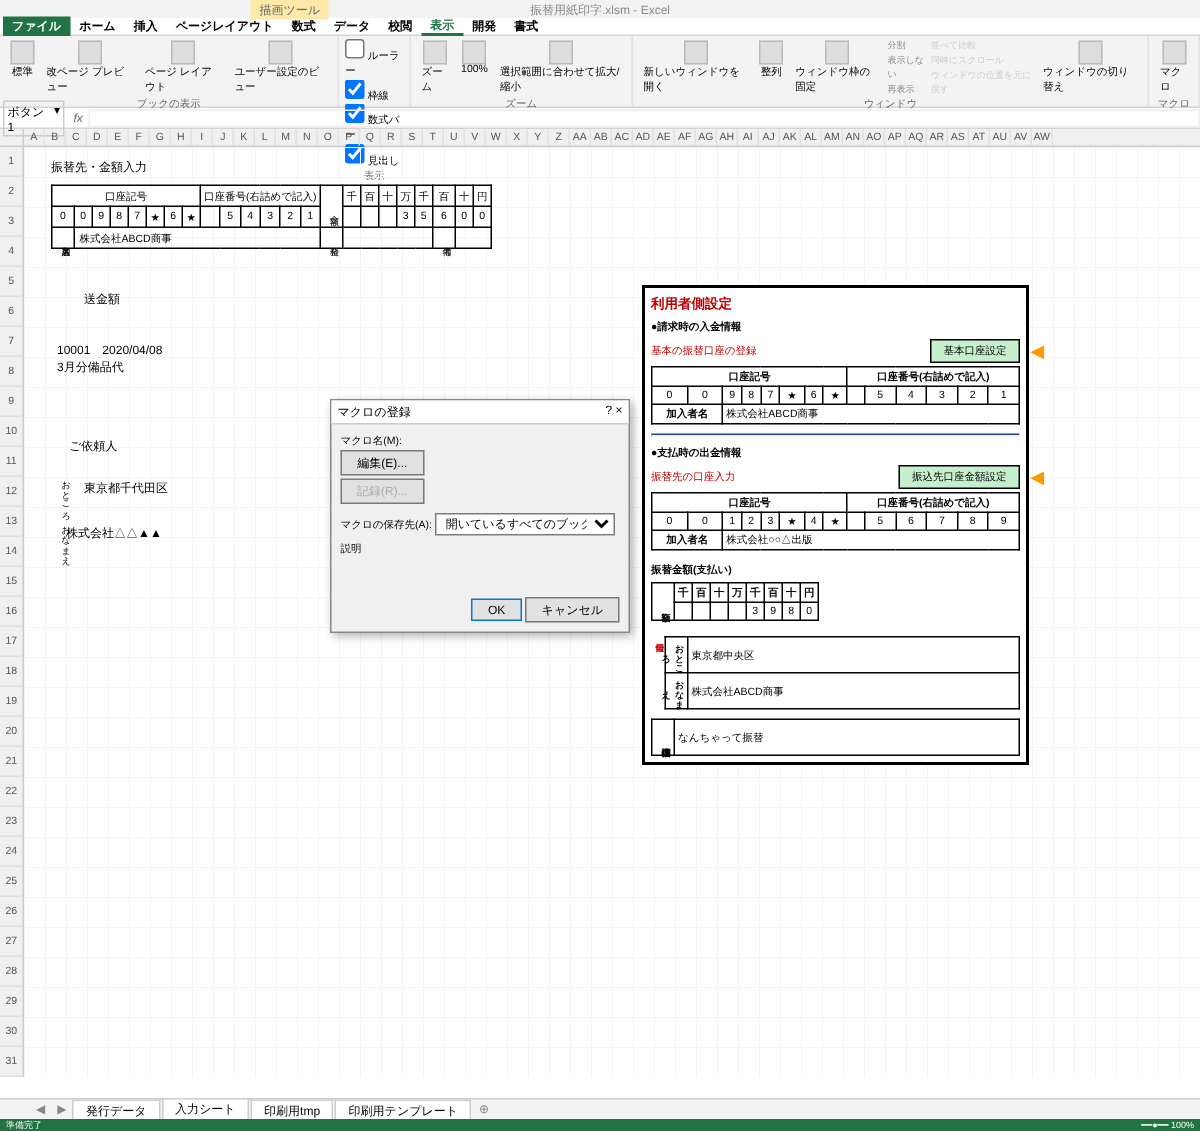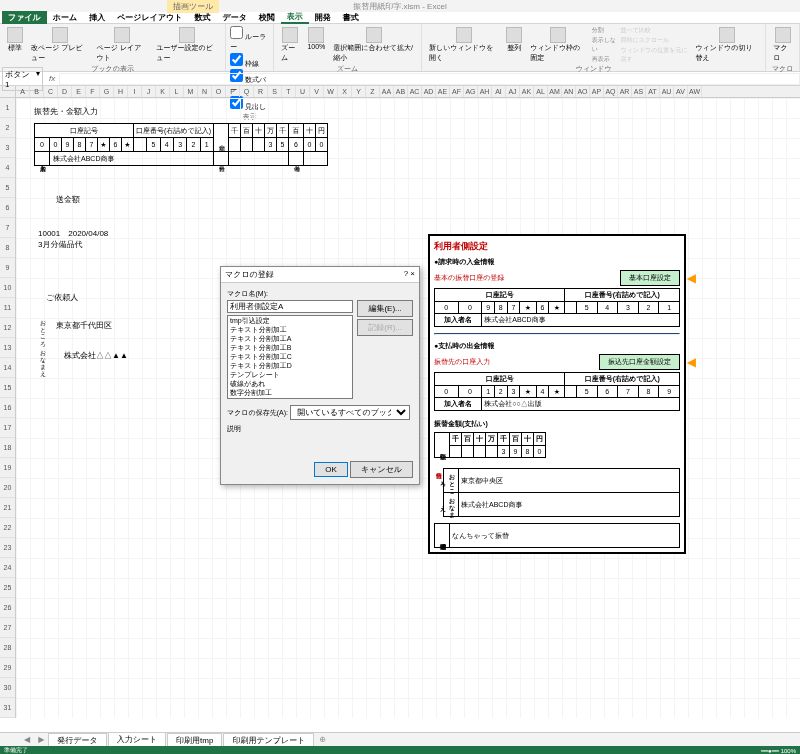--- a/index.html
+++ b/index.html
@@ -34,21 +34,21 @@
 .form-title { font-size: 8px; margin-bottom: 6px; }
 table.data-table { border-collapse: collapse; }
 table.data-table td, table.data-table th { border: 1px solid #000; padding: 1px 2px; text-align: center; font-size: 7px; height: 14px; min-width: 12px; }
 table.data-table th { background: #fff; font-weight: normal; }
 .star { font-size: 10px; }
 .vert-label { writing-mode: vertical-rl; font-size: 6px; width: 10px; }
 
 .misc-text { position: absolute; font-size: 8px; }
 
 
-.right-panel { position: absolute; left: 412px; top: 92px; width: 258px; border: 2px solid #000; padding: 4px; font-size: 8px; background: #fff; margin-top: 44px; }
+.right-panel { position: absolute; left: 412px; top: 92px; width: 258px; border: 2px solid #000; padding: 4px; font-size: 8px; background: #fff; }
 .panel-title { color: #c00000; font-size: 9px; font-weight: bold; margin-bottom: 4px; }
 .sub-heading { font-size: 7px; font-weight: bold; margin: 3px 0; }
 .red-text { color: #c00000; }
 .green-btn { background: #c6efce; border: 1px solid #000; padding: 2px 8px; font-size: 7px; text-align: center; display: inline-block; }
 .arrow-in { color: #f90; font-size: 12px; position: absolute; }
 table.mini { border-collapse: collapse; width: 100%; }
 table.mini td, table.mini th { border: 1px solid #000; font-size: 7px; padding: 1px 2px; text-align: center; height: 12px; }
 .vert-red { writing-mode: vertical-rl; color: #c00000; font-size: 6px; }
 
 
@@ -333,21 +333,21 @@
         </table>
     </div>
 
     <div class="misc-text" style="left:40px;top:96px">送金額</div>
     <div class="misc-text" style="left:22px;top:130px;white-space:pre">10001　2020/04/08
 3月分備品代</div>
     <div class="misc-text" style="left:30px;top:194px">ご依頼人</div>
     <div class="misc-text" style="left:22px;top:218px;writing-mode:vertical-rl;font-size:6px">おところ</div>
     <div class="misc-text" style="left:40px;top:222px">東京都千代田区</div>
     <div class="misc-text" style="left:22px;top:248px;writing-mode:vertical-rl;font-size:6px">おなまえ</div>
-    <div class="misc-text" style="left:48px;top:252px">株式会社△△▲▲</div>
+    <div class="misc-text" style="left:28px;top:252px">株式会社△△▲▲</div>
 
     <div class="right-panel">
       <div class="panel-title">利用者側設定</div>
       <div class="sub-heading">●請求時の入金情報</div>
       <div style="display:flex;justify-content:space-between;align-items:center;position:relative">
         <span class="red-text" style="font-size:7px">基本の振替口座の登録</span>
         <span class="green-btn">基本口座設定</span>
         <span class="arrow-in" style="right:-16px">◀</span>
       </div>
       <table class="mini" style="margin-top:2px">
@@ -465,35 +465,20 @@
     </div>
 
     <div class="dialog">
       <div class="dialog-title">
         <span>マクロの登録</span>
         <span><span>?</span> <span>×</span></span>
       </div>
       <div class="dialog-body">
         <div class="dialog-label">マクロ名(M):</div>
         <div class="dialog-row">
-          <div style="flex:1">
-            <input class="dialog-input" value="利用者側設定A" style="">
-            <div class="dialog-list">
-                <div>tmp引込設定</div>
-                <div>テキスト分割加工</div>
-                <div>テキスト分割加工A</div>
-                <div>テキスト分割加工B</div>
-                <div>テキスト分割加工C</div>
-                <div>テキスト分割加工D</div>
-                <div>テンプレシート</div>
-                <div>破線があれ</div>
-                <div>数字分割加工</div>
-                <div>入力シート転記</div>
-              </div>
-          </div>
           <div class="dialog-btn-col">
             <button class="dialog-btn">編集(E)...</button>
             <button class="dialog-btn" style="color:#aaa">記録(R)...</button>
           </div>
         </div>
         <div style="margin-top:6px">
           <span class="dialog-label">マクロの保存先(A):</span>
           <select class="dialog-input" style="width:120px;display:inline"><option>開いているすべてのブック</option></select>
         </div>
         <div class="dialog-label" style="margin-top:4px">説明</div>

